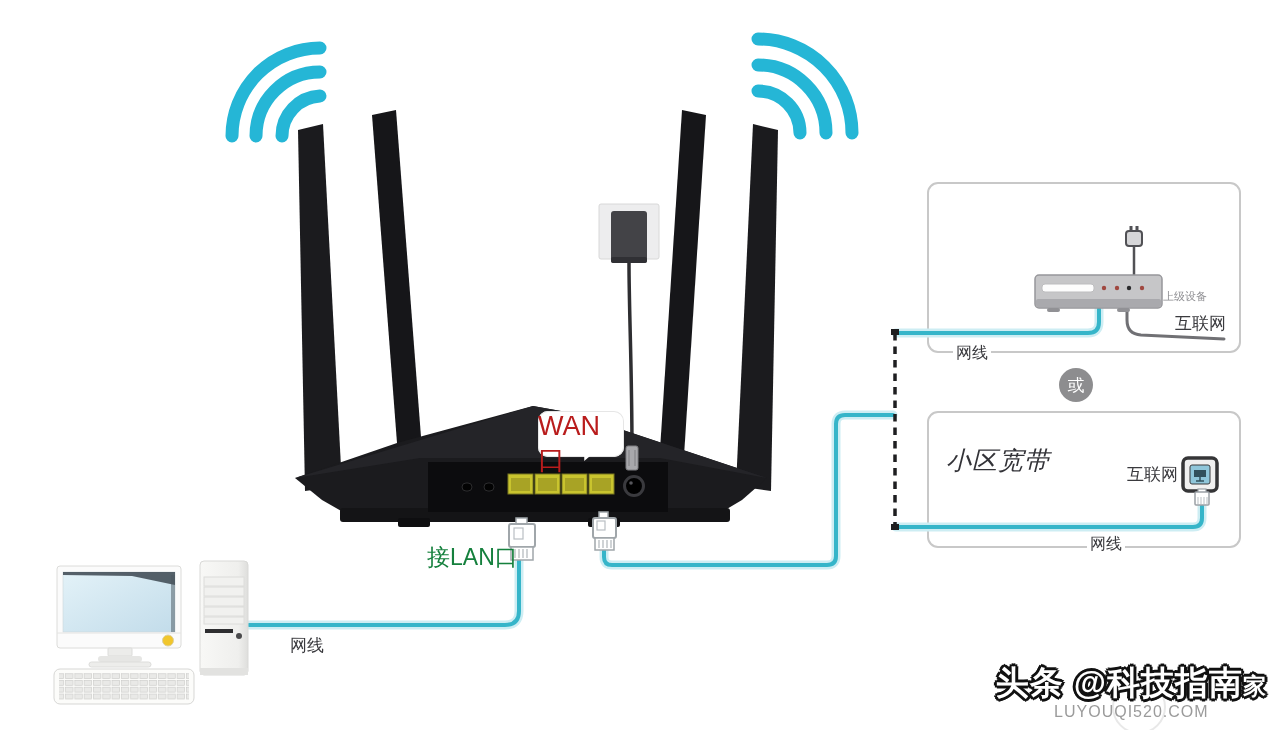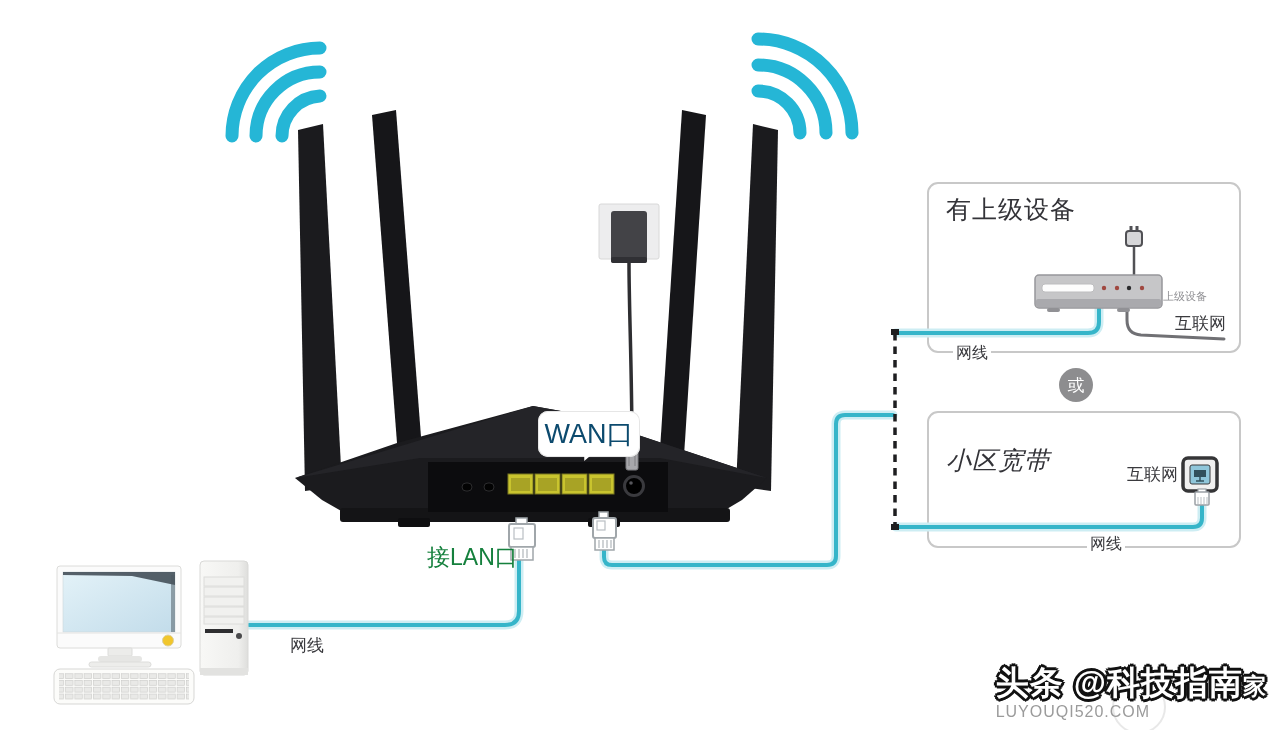--- a/index.html
+++ b/index.html
@@ -5,36 +5,36 @@
   html,body { margin:0; padding:0; background:#ffffff; }
   #stage {
     position:relative; width:1269px; height:730px; background:#ffffff;
     overflow:hidden; font-family:"Liberation Sans","DejaVu Sans",sans-serif;
   }
   #art { position:absolute; left:0; top:0; z-index:1; }
   .lbl { position:absolute; z-index:3; white-space:nowrap; color:#3a3a3e; }
   .cable-lbl { background:#ffffff; padding:0 3px; font-size:16px;margin-top:20px; }
   .box-title { font-size:25px; color:#333338; letter-spacing:1px; }
   .bubble {
-    position:absolute; z-index:3; left:538px; top:411px; width:102px; height:46px;
+    position:absolute; z-index:3; left:538px; top:411px; width:86px; height:46px;
     background:#ffffff; border-radius:10px; box-shadow:0 0 0 1px #e6e6e6 inset;
-    display:flex; align-items:center; justify-content:center;
-    font-size:27px; color:#0c4a6e;
+    display:flex; justify-content:center;
+    font-size:27px; color:#b91c1c;
   }
   .bubble::after {
     content:""; position:absolute; left:40px; bottom:-12px; width:0; height:0;
     border:8px solid transparent; border-top:14px solid #ffffff;
     transform:skewX(-30deg);
   }
   .or-badge {
     position:absolute; z-index:3; left:1059px; top:368px; width:34px; height:34px;
     border-radius:50%; background:#8d8d8f; color:#ffffff; font-size:17px;
     display:flex; align-items:center; justify-content:center;
   }
-  .wm { position:absolute; z-index:4; right:2px; top:661px; text-align:left; }
+  .wm { position:absolute; z-index:4; right:2px; top:661px; text-align:center; }
   .wm-line1 {
     font-size:33px; font-weight:bold; color:#ffffff; letter-spacing:1px;
     text-shadow:-2px -2px 0 #111,2px -2px 0 #111,-2px 2px 0 #111,2px 2px 0 #111,
                 -3px 0 0 #111,3px 0 0 #111,0 3px 0 #111,0 -3px 0 #111;
   }
   .wm-suffix { font-size:23px; }
   .wm-site { font-size:16px; color:#9b9b9b; letter-spacing:1px; margin-top:-3px; }
   .wm-circle {
     position:absolute; z-index:2; left:1112px; top:680px; width:50px; height:50px;
     border:2px solid rgba(100,100,100,0.15); border-radius:50%;
@@ -216,21 +216,20 @@
   </svg>
 
   <div class="bubble">
     <span>WAN口</span>
   </div>
 
   <div class="lbl" style="left:427px;top:542px;font-size:23px;color:#15803d;">接LAN口</div>
 
   <div class="lbl cable-lbl" style="left:287px;top:614px;font-size:17px;">网线</div>
 
-  <div class="lbl box-title" style="left:946px;top:193px;">有上级设备</div>
   <div class="lbl" style="left:1163px;top:289px;font-size:11px;color:#8e8e92;">上级设备</div>
   <div class="lbl" style="left:1175px;top:312px;font-size:17px;">互联网</div>
   <div class="lbl cable-lbl" style="left:953px;top:323px;">网线</div>
 
   <div class="or-badge">
     <span>或</span>
   </div>
 
   <div class="lbl box-title" style="left:946px;top:444px;font-style:italic;">小区宽带</div>
   <div class="lbl" style="left:1127px;top:463px;font-size:17px;">互联网</div>

